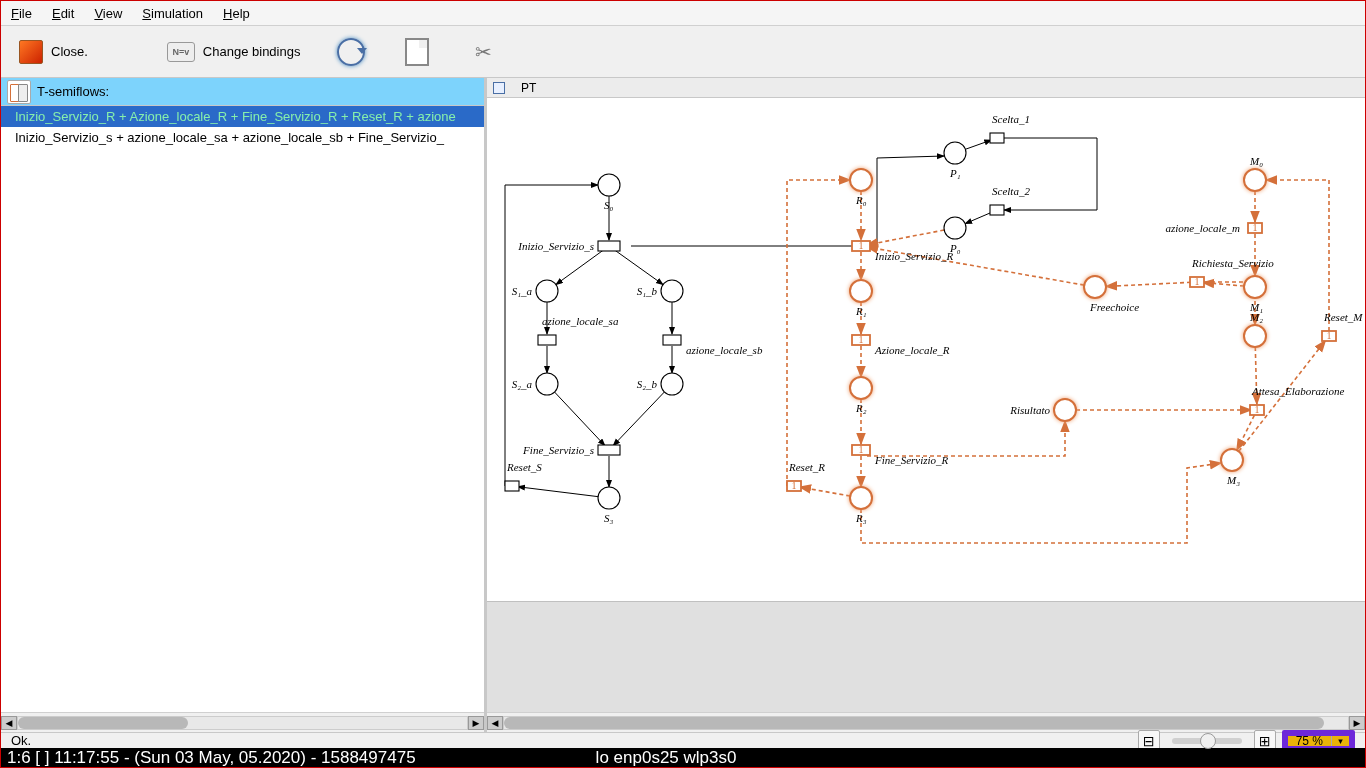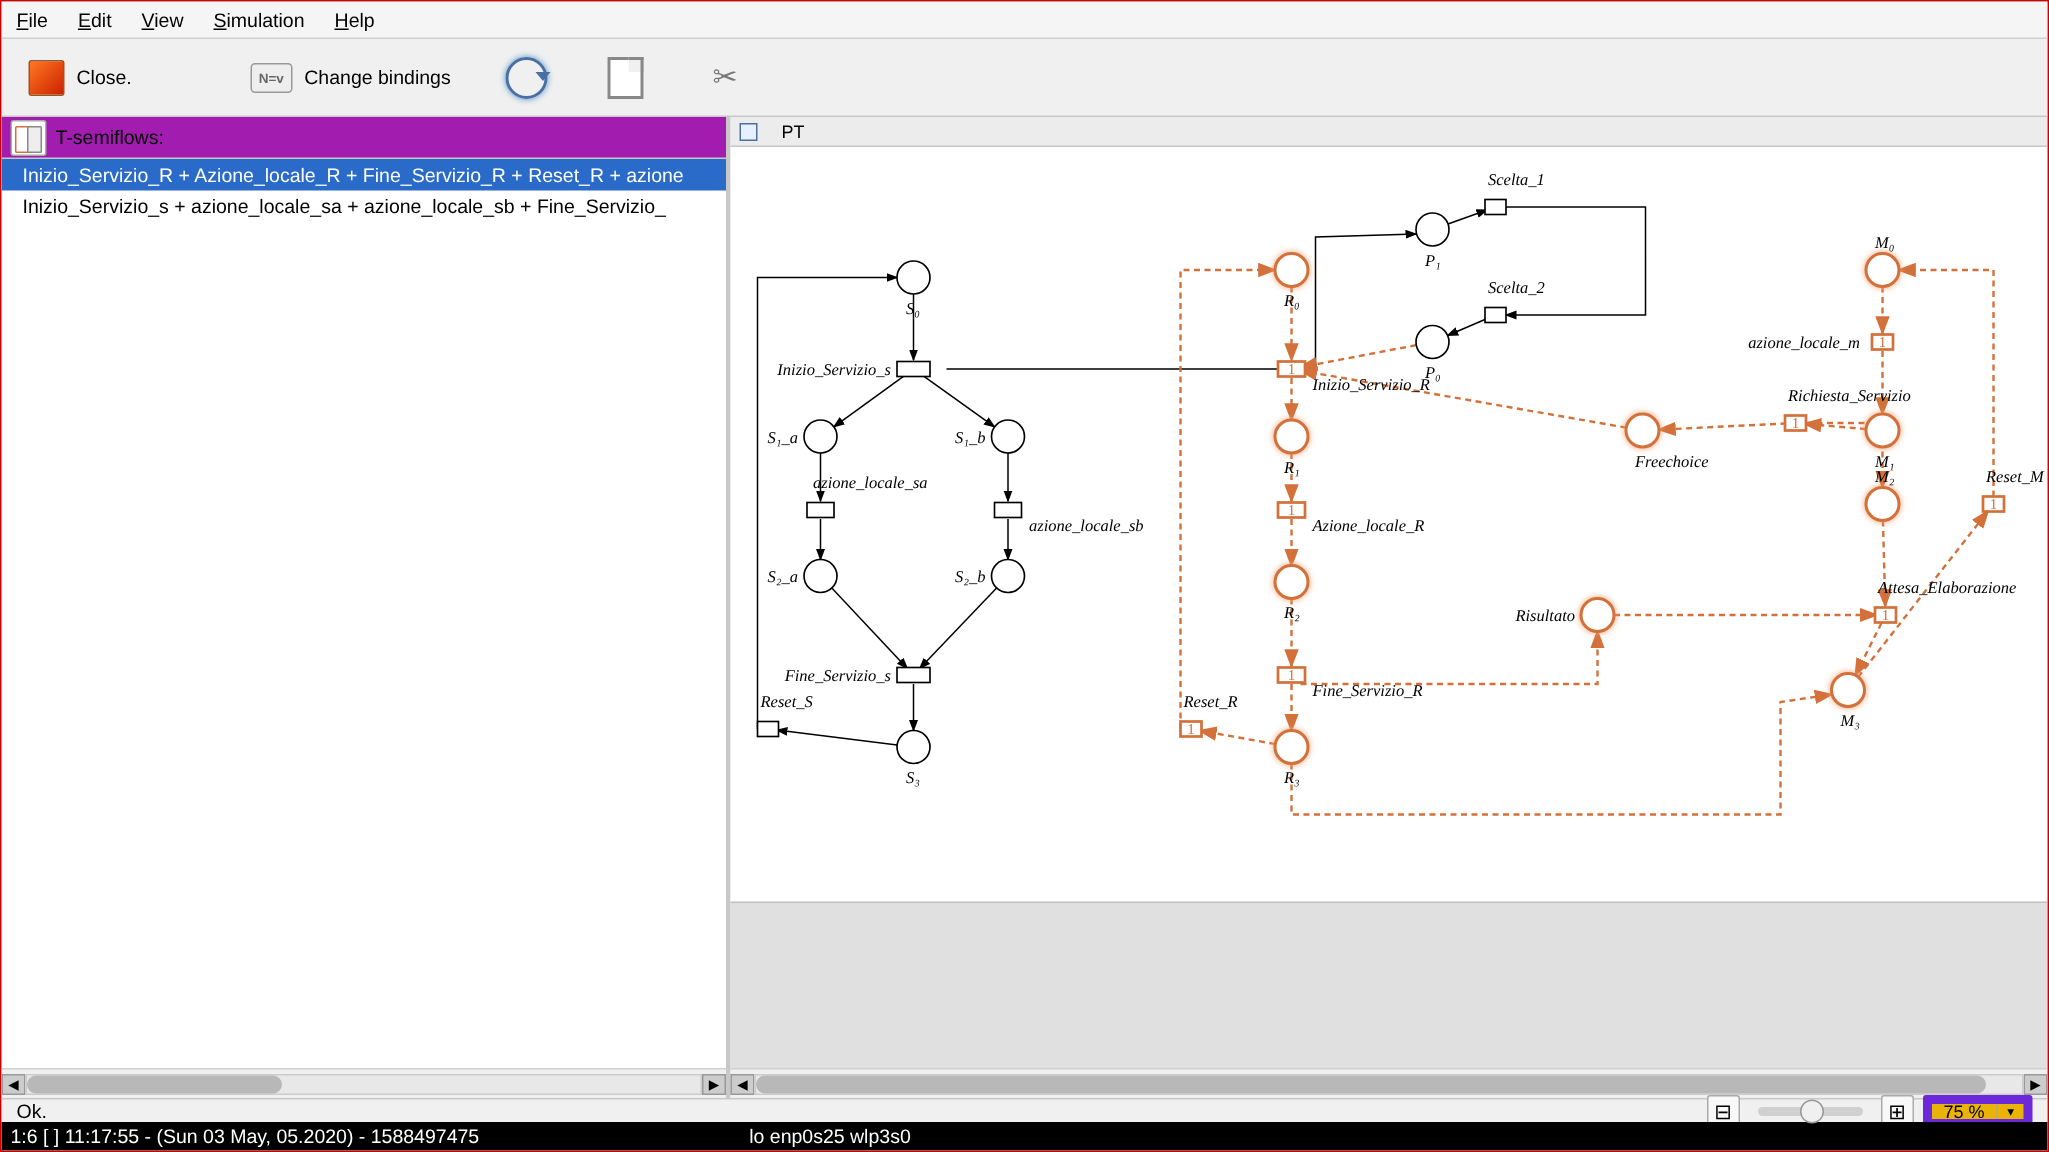--- a/index.html
+++ b/index.html
@@ -12,27 +12,27 @@
 .icon-sq { width: 30px; height: 30px; display: flex; align-items: center; justify-content: center; }
 .close-icon { width: 24px; height: 24px; background: linear-gradient(135deg, #ff7722, #cc2200); border: 1px solid #995522; border-radius: 2px; }
 .nev-icon { width: 28px; height: 20px; border: 1px solid #999; border-radius: 3px; background: #eee; display: flex; align-items: center; justify-content: center; font-size: 9px; color: #666; font-weight: bold; margin-left: 43px; }
 .refresh-icon { width: 28px; height: 28px; border: 2px solid #4a6fa5; border-radius: 50%; position: relative; box-shadow: 0 0 4px #4a8fc5; }
 .refresh-icon::after { content: ''; position: absolute; width: 0; height: 0; border-left: 5px solid transparent; border-right: 5px solid transparent; border-top: 6px solid #4a6fa5; right: -4px; top: 8px; }
 .page-icon { width: 24px; height: 28px; border: 2px solid #888; background: #fff; position: relative; }
 .page-icon::after { content: ''; position: absolute; width: 8px; height: 8px; border-top: 2px solid #888; border-right: 2px solid #888; right: -2px; top: -2px; background: #f0f0f0; }
 .tool-icon { color: #777; font-size: 20px; }
 .content { flex: 1; display: flex; overflow: hidden; }
 .leftpanel { width: 486px; background: #fff; border-right: 3px solid #c8c8c8; display: flex; flex-direction: column; }
-.lp-header { height: 28px; background: #a21caf; border-bottom: 1px solid #c8c8c8; display: flex; align-items: center; padding: 0 6px; font-size: 13px; gap: 6px; }
+.lp-header { height: 28px; background: #7dd3fc; border-bottom: 1px solid #c8c8c8; display: flex; align-items: center; padding: 0 6px; font-size: 13px; gap: 6px; }
 .flip-icon { width: 24px; height: 24px; border: 1px solid #aaa; border-radius: 2px; position: relative; background: #fff; }
 .flip-icon::before { content: ''; position: absolute; left: 2px; top: 3px; width: 8px; height: 16px; border: 1px solid #d4703a; border-radius: 1px; }
 .flip-icon::after { content: ''; position: absolute; right: 2px; top: 3px; width: 8px; height: 16px; border: 1px solid #888; background: #eee; border-radius: 1px; }
 .lp-list { flex: 1; overflow: hidden; font-size: 13px; }
 .lp-row { padding: 3px 10px 3px 14px; white-space: nowrap; overflow: hidden; cursor: pointer; }
-.lp-row.sel { background: #2a6ac8; color: #ffffff; }
+.lp-row.sel { background: #2a6ac8; color: #86efac; }
 .lp-scroll { height: 20px; background: #f0f0f0; border-top: 1px solid #d0d0d0; display: flex; align-items: center; }
 .lp-scroll .arrow { width: 16px; height: 14px; background: #ccc; border: 1px solid #999; display: flex; align-items: center; justify-content: center; font-size: 9px; cursor: pointer; }
 .lp-scroll .track { flex: 1; height: 14px; background: #e8e8e8; border: 1px solid #ccc; position: relative; }
 .lp-scroll .thumb { position: absolute; left: 0; top: 0; width: 170px; height: 100%; background: #b8b8b8; border-radius: 6px; }
 .rightpanel { flex: 1; display: flex; flex-direction: column; background: #e0e0e0; }
 .rp-header { height: 20px; background: #ececec; border-bottom: 1px solid #c8c8c8; display: flex; align-items: center; padding: 0 6px; font-size: 12px; gap: 16px; }
 .pt-icon { width: 12px; height: 12px; border: 1px solid #4a6fa5; background: #e8f0ff; }
 .canvas-wrap { flex: 1; background: #fff; position: relative; border-bottom: 1px solid #c0c0c0; overflow: hidden; }
 .canvas { position: absolute; inset: 0; }
 .rp-bottom-space { height: 110px; background: #e0e0e0; }
@@ -41,21 +41,21 @@
 .rp-scroll .track { flex: 1; height: 14px; background: #e8e8e8; border: 1px solid #ccc; position: relative; }
 .rp-scroll .thumb { position: absolute; left: 0; top: 0; width: 820px; height: 100%; background: #b8b8b8; border-radius: 6px; }
 .statusbar { height: 16px; background: #f0f0f0; border-top: 1px solid #c8c8c8; display: flex; align-items: center; padding: 0 10px; font-size: 13px; justify-content: space-between; }
 .status-right { display: flex; align-items: center; gap: 6px; }
 .zoom-out, .zoom-in { width: 22px; height: 22px; border: 1px solid #aaa; background: #f8f8f8; display: flex; align-items: center; justify-content: center; font-size: 14px; cursor: pointer; border-radius: 2px; }
 .slider { width: 70px; height: 6px; background: #d0d0d0; border-radius: 3px; position: relative; margin: 0 6px; }
 .slider-thumb { position: absolute; left: 28px; top: -5px; width: 16px; height: 16px; background: #f0f0f0; border: 1px solid #999; border-radius: 8px; }
 .zoom-select { display: flex; align-items: center; border: 6px solid #6d28d9; background: #eab308; height: 22px; border-radius: 2px; justify-content: flex-end; }
 .zoom-val { padding: 0 8px; font-size: 12px; }
 .zoom-dd { width: 18px; height: 100%; border-left: 1px solid #aaa; display: flex; align-items: center; justify-content: center; font-size: 9px; cursor: pointer; }
-.sysbar { height: 19px; background: #000; color: #fff; font-family: monospace; font-size: 13px; display: flex; align-items: center; padding: 0 6px; gap: 30px; overflow: hidden; white-space: nowrap; }
+.sysbar { height: 19px; background: #000; color: #fff; font-family: monospace; font-size: 17px; display: flex; align-items: center; padding: 0 6px; gap: 30px; overflow: hidden; white-space: nowrap; }
 .sysbar .sgap { width: 120px; }
 
 .place { stroke: #000; stroke-width: 1.1; fill: #fff; }
 .place.hl { stroke: #d4703a; stroke-width: 2; filter: drop-shadow(0 0 2px #f0a070); }
 .trans { stroke: #000; stroke-width: 1.1; fill: #fff; }
 .trans.hl { stroke: #d4703a; stroke-width: 1.8; fill: #fff; }
 .tlabel { font-family: serif; font-style: italic; font-size: 11px; fill: #000; }
 .tnum { font-family: serif; font-size: 10px; fill: #d4703a; text-anchor: middle; dominant-baseline: middle; }
 .arc { stroke: #000; stroke-width: 1; fill: none; marker-end: url(#ah); }
 .arc.hl { stroke: #d4703a; stroke-width: 1.6; stroke-dasharray: 4 3; marker-end: url(#ahh); }

